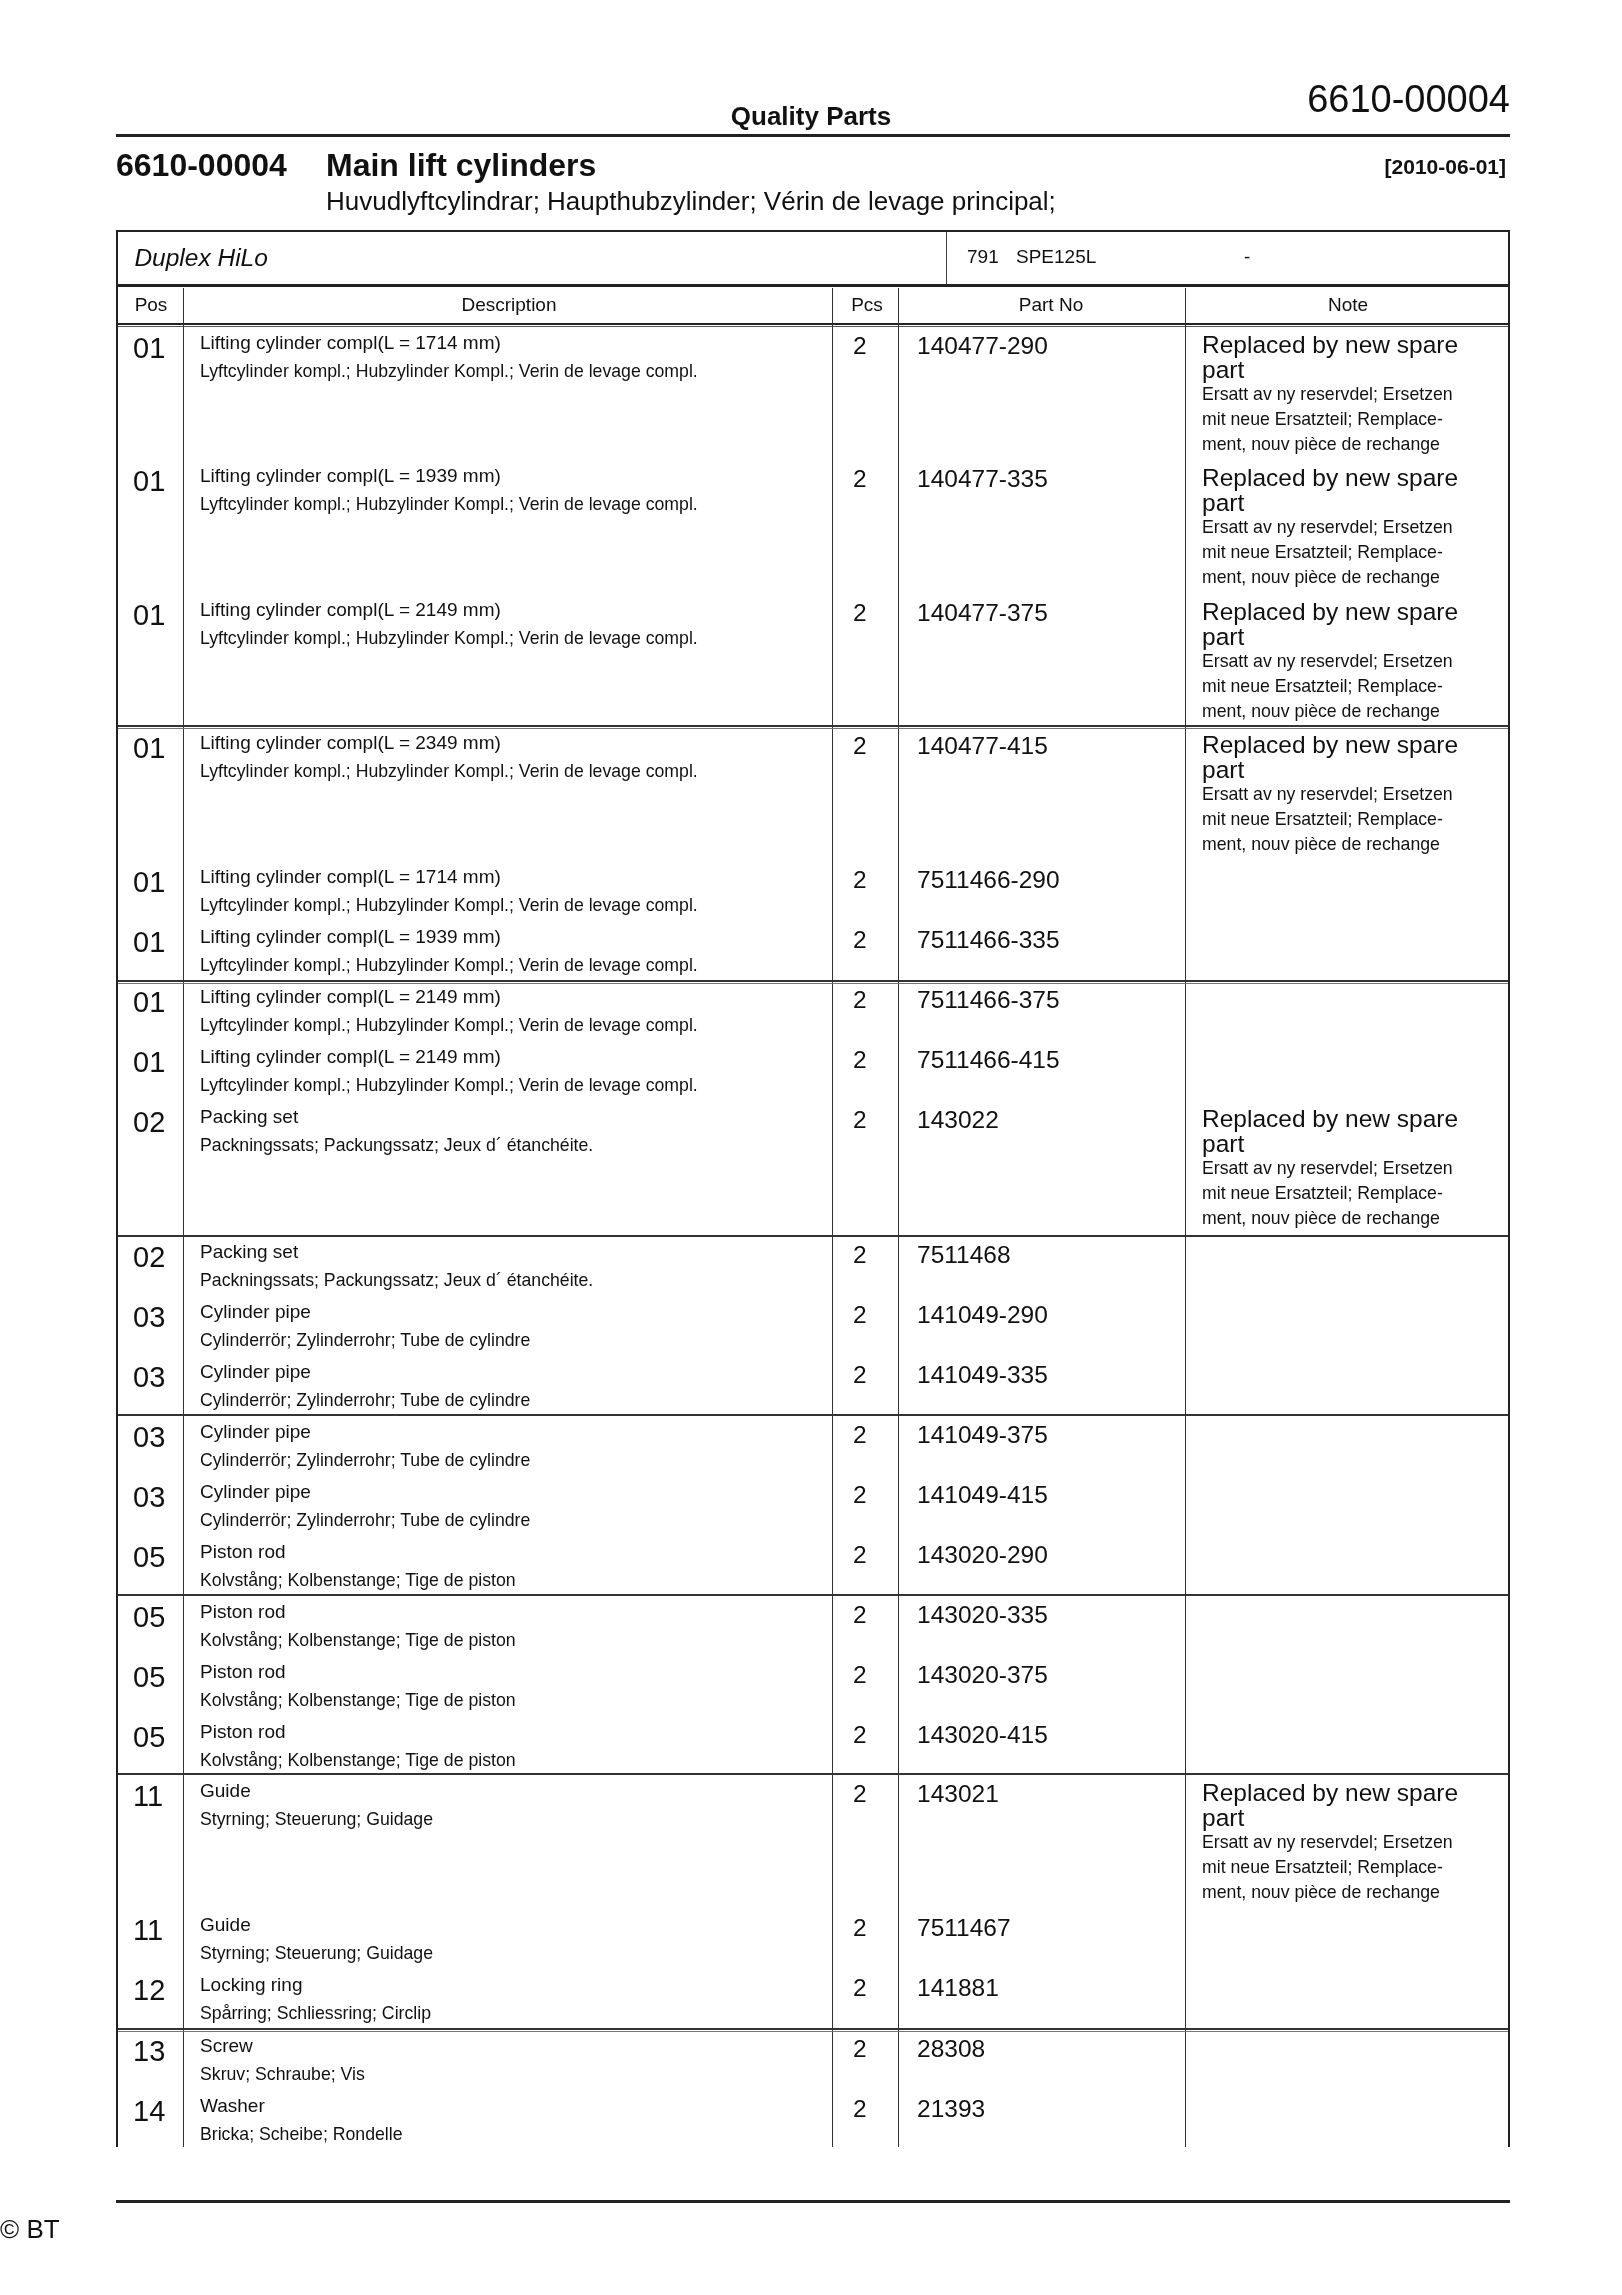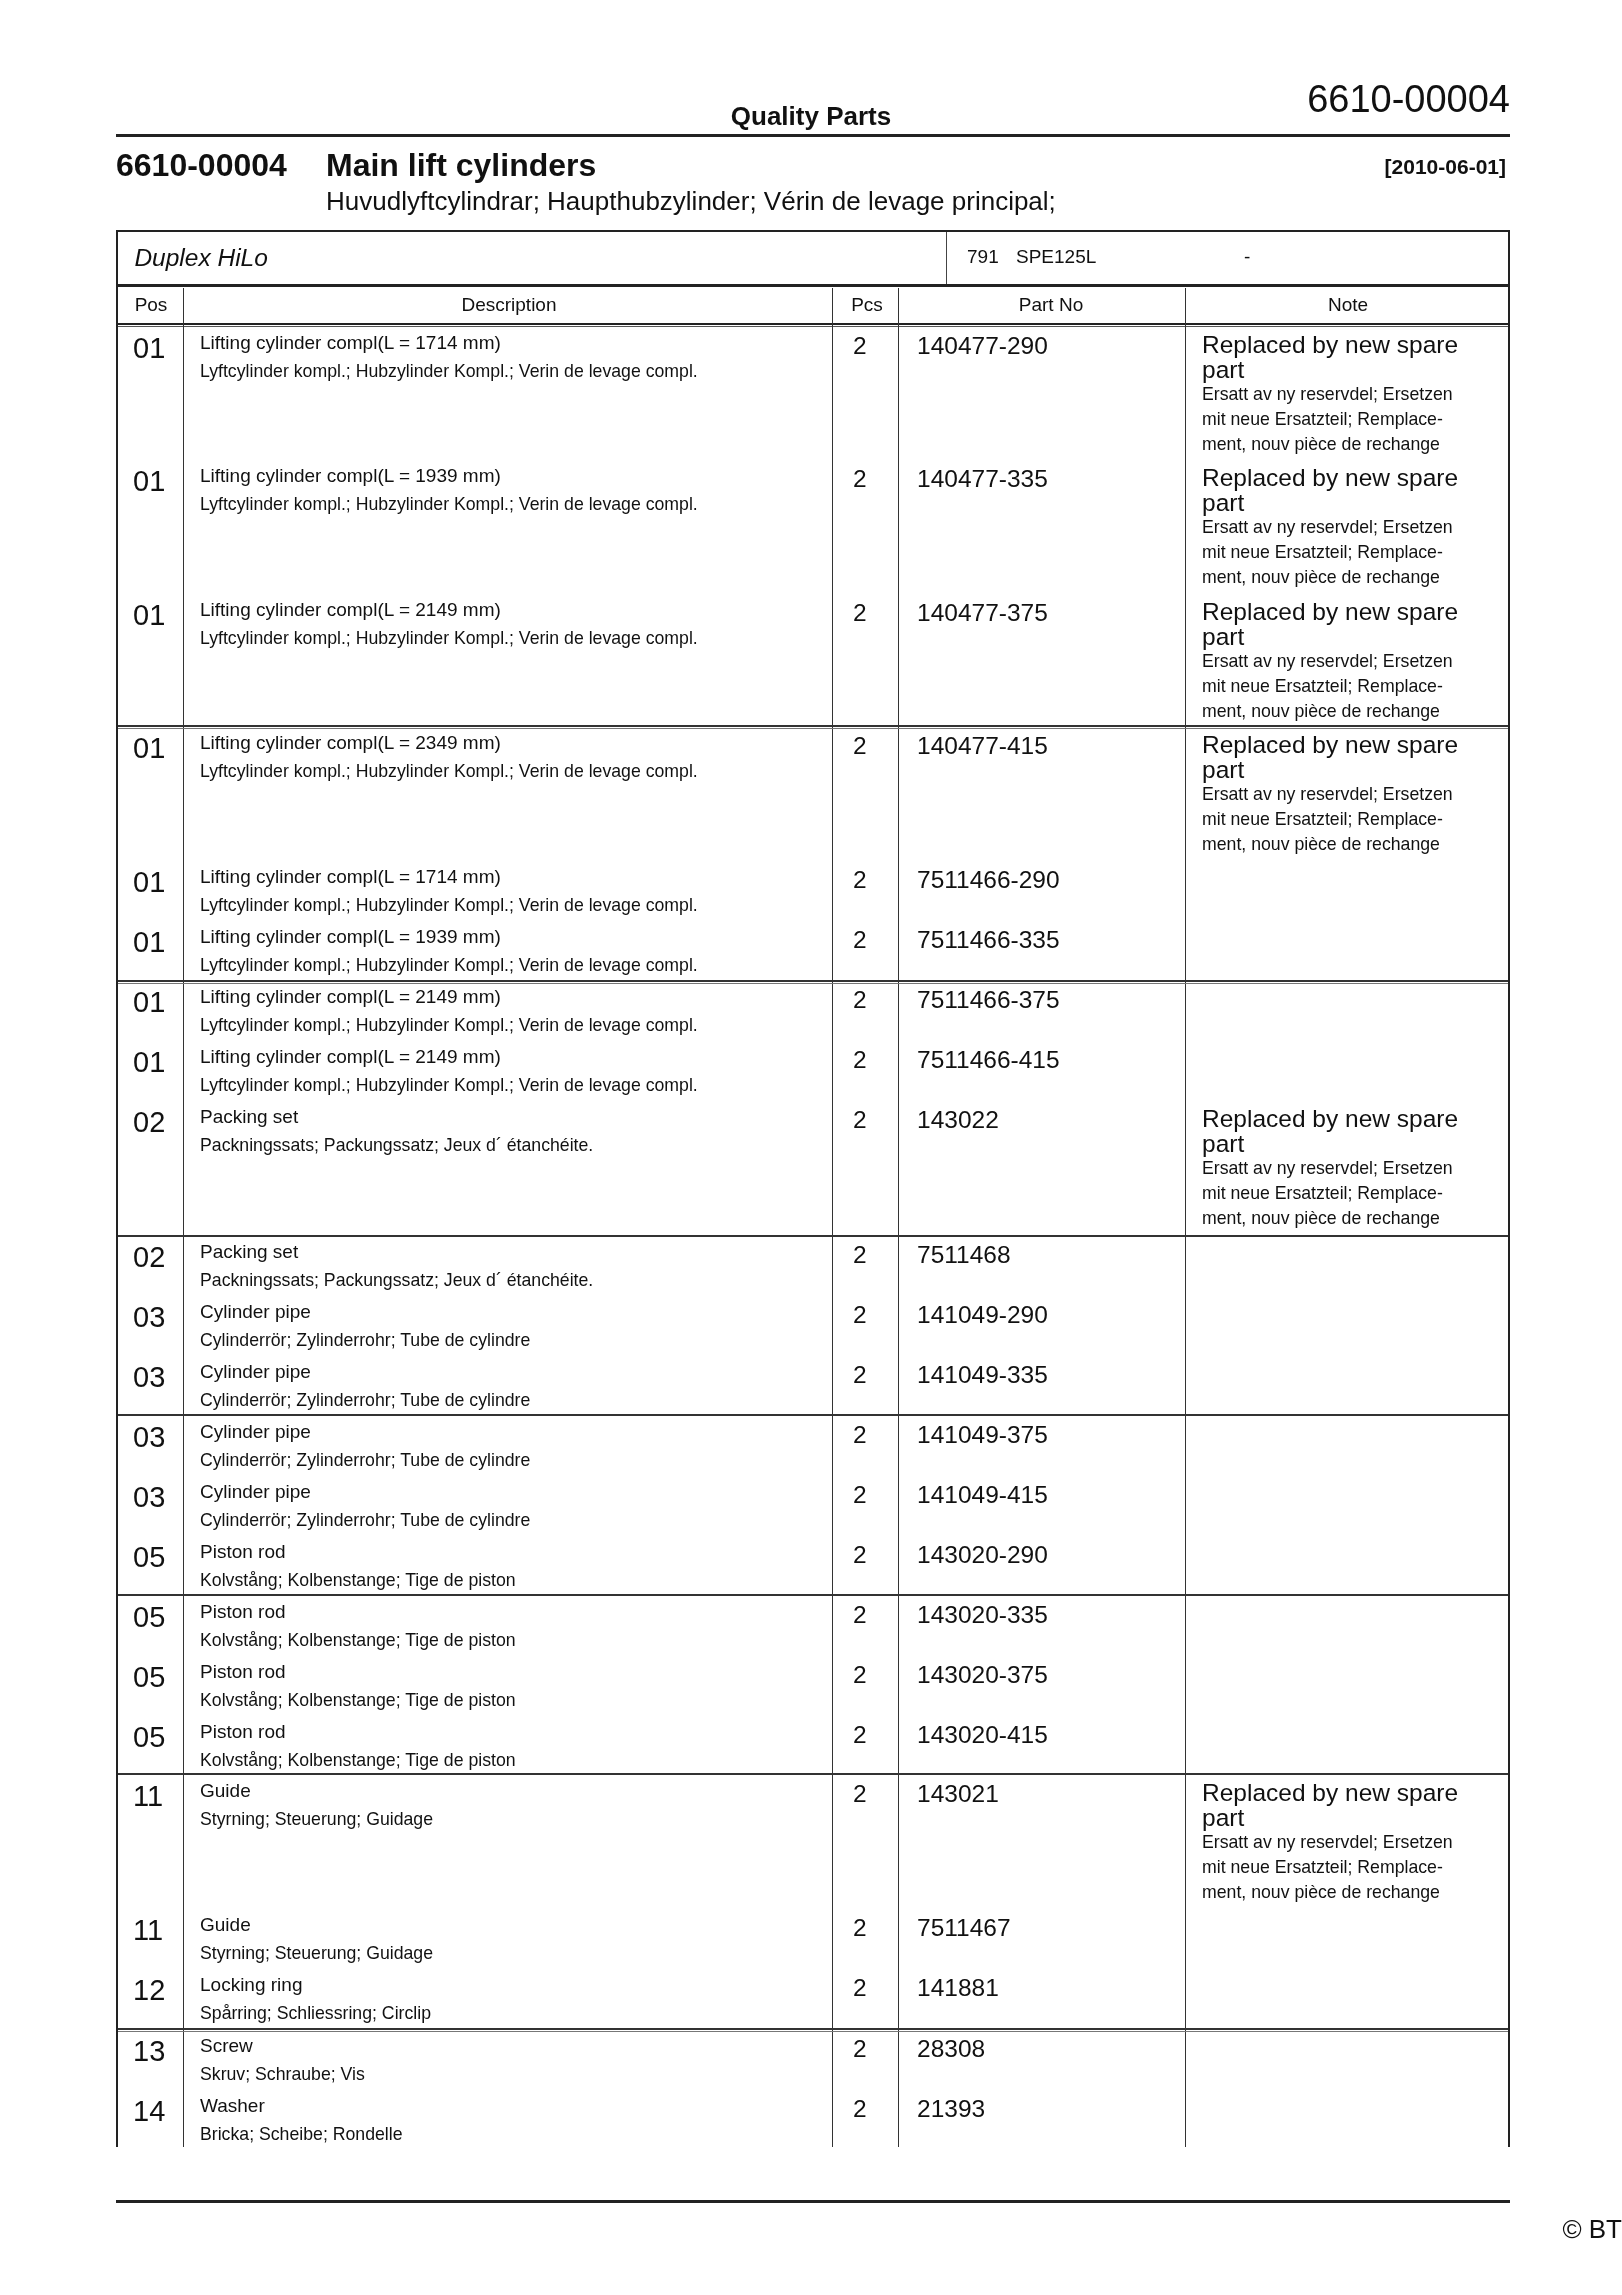--- a/index.html
+++ b/index.html
@@ -27,21 +27,21 @@
   .row { position:absolute; left:0; right:0; }
   .c-pos { position:absolute; left:15px; top:0; font-size:29px; }
   .c-main { position:absolute; left:82px; top:0; font-size:19px; white-space:nowrap; }
   .c-sub { position:absolute; left:82px; top:29px; font-size:17.7px; white-space:nowrap; }
   .c-pcs { position:absolute; left:735px; top:0; font-size:24.5px; }
   .c-part { position:absolute; left:799px; top:0; font-size:24.5px; }
   .c-note { position:absolute; left:1084px; top:0; width:293px; }
   .c-note .n1 { font-size:24.5px; line-height:25px; }
   .c-note .n2 { font-size:17.7px; line-height:25px; }
   #foot-rule { left:116px; width:1394px; top:2200px; height:3.4px; background:#222; }
-  #footer { left:0; width:1622px; top:2214px; text-align:right; font-size:26px; }
+  #footer { left:0; width:1622px; top:2214px; text-align:left; font-size:26px; }
 </style>
 </head>
 <body>
 
 <div class="abs" id="hdr-center">Quality Parts</div>
 <div class="abs" id="hdr-right">6610-00004</div>
 <div class="abs" id="hdr-rule"></div>
 
 <div class="abs" id="title-code">6610-00004</div>
 <div class="abs" id="title-text">Main lift cylinders</div>

